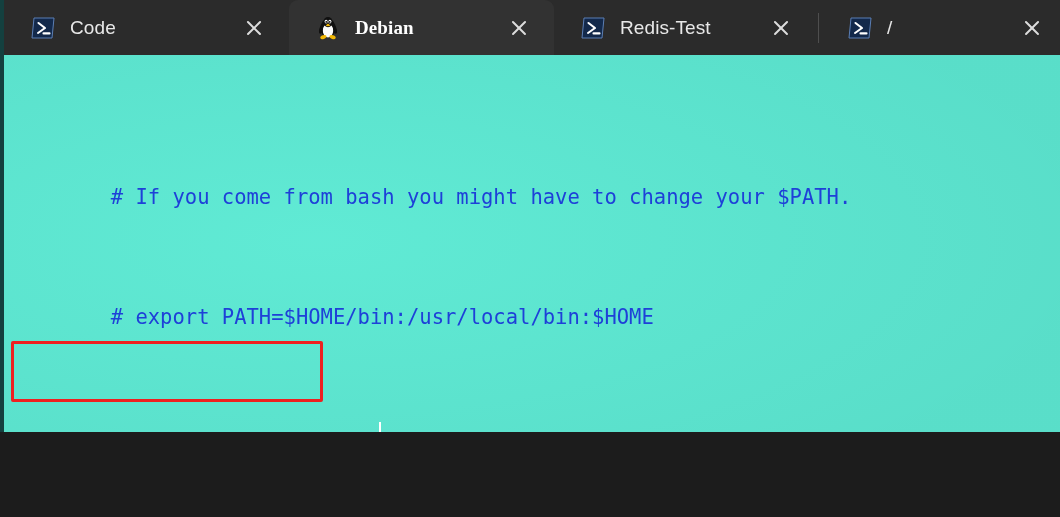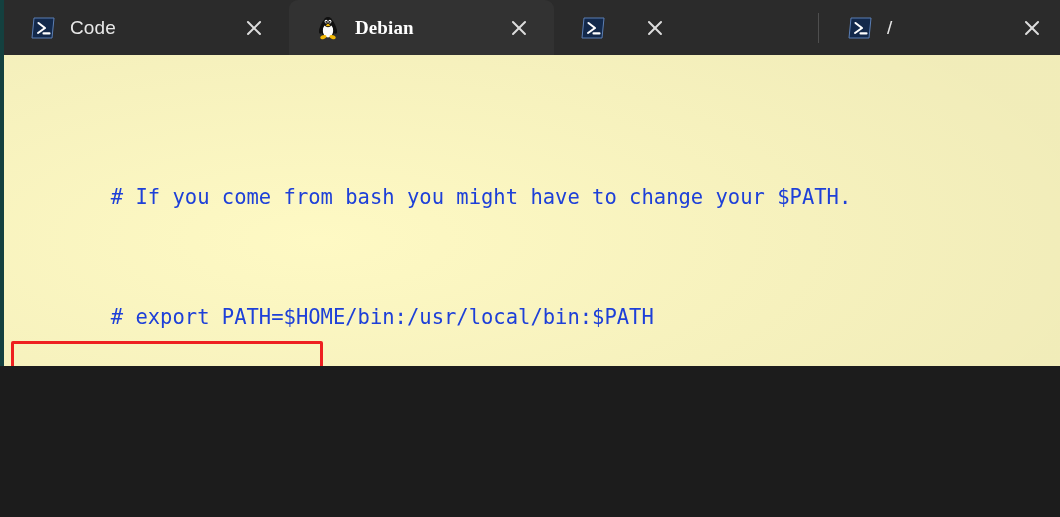--- a/index.html
+++ b/index.html
@@ -11,21 +11,21 @@
   body {
     width: 1060px;
     height: 517px;
     overflow: hidden;
     font-family: "Liberation Sans", sans-serif;
   }
 
   #app {
     position: relative;
     width: 1060px;
-    height: 366px;
+    height: 432px;
     background: #2b2b2b;
     overflow: hidden;
   }
 
   
   .left-accent {
     position: absolute;
     left: 0;
     top: 0;
     width: 4px;
@@ -117,21 +117,21 @@
     margin: 0 2px;
   }
 
   
   .terminal {
     position: absolute;
     left: 0;
     top: 55px;
     width: 1060px;
     height: 462px;
-    background: #fef9c3;
+    background: #5eead4;
     overflow: hidden;
   }
   .terminal::after {
     
     content: "";
     position: absolute;
     inset: 0;
     pointer-events: none;
     background:
       radial-gradient(ellipse at 30% 40%, rgba(255,255,255,0.012), rgba(0,0,0,0.05) 75%);
@@ -215,20 +215,21 @@
       <span class="tab-label">Debian</span>
       <div class="tab-close"></div>
     </div>
 
     <div class="tab inactive" style="width:262px;">
       <svg class="tab-icon" viewBox="0 0 26 26">
         <path d="M4 3 H24 L22 23 H2 Z" fill="#13294b" stroke="#5b7fb5" stroke-width="1"></path>
         <path d="M8.5 8 L15 13 L8 18" fill="none" stroke="#ffffff" stroke-width="2.1" stroke-linecap="round" stroke-linejoin="round"></path>
         <path d="M13.5 18.4 H19.5" stroke="#ffffff" stroke-width="2.1" stroke-linecap="round"></path>
       </svg>
+      <span class="tab-label">Redis-Test</span>
       <div class="tab-close"></div>
     </div>
 
     <div class="tab-sep"></div>
 
     <div class="tab inactive" style="width:246px;">
       <svg class="tab-icon" viewBox="0 0 26 26">
         <path d="M4 3 H24 L22 23 H2 Z" fill="#13294b" stroke="#5b7fb5" stroke-width="1"></path>
         <path d="M8.5 8 L15 13 L8 18" fill="none" stroke="#ffffff" stroke-width="2.1" stroke-linecap="round" stroke-linejoin="round"></path>
         <path d="M13.5 18.4 H19.5" stroke="#ffffff" stroke-width="2.1" stroke-linecap="round"></path>
@@ -240,21 +241,21 @@
   </div>
 
   <div class="terminal">
     <div class="term-inner">
 
       <div class="line">
         <span class="c-comment"># If you come from bash you might have to change your $PATH.</span>
       </div>
 
       <div class="line">
-        <span class="c-comment"># export PATH=$HOME/bin:/usr/local/bin:$PATH</span>
+        <span class="c-comment"># export PATH=$HOME/bin:/usr/local/bin:$HOME</span>
       </div>
 
       <div class="line"></div>
 
       <div class="line">
         
       </div>
 
       
 

